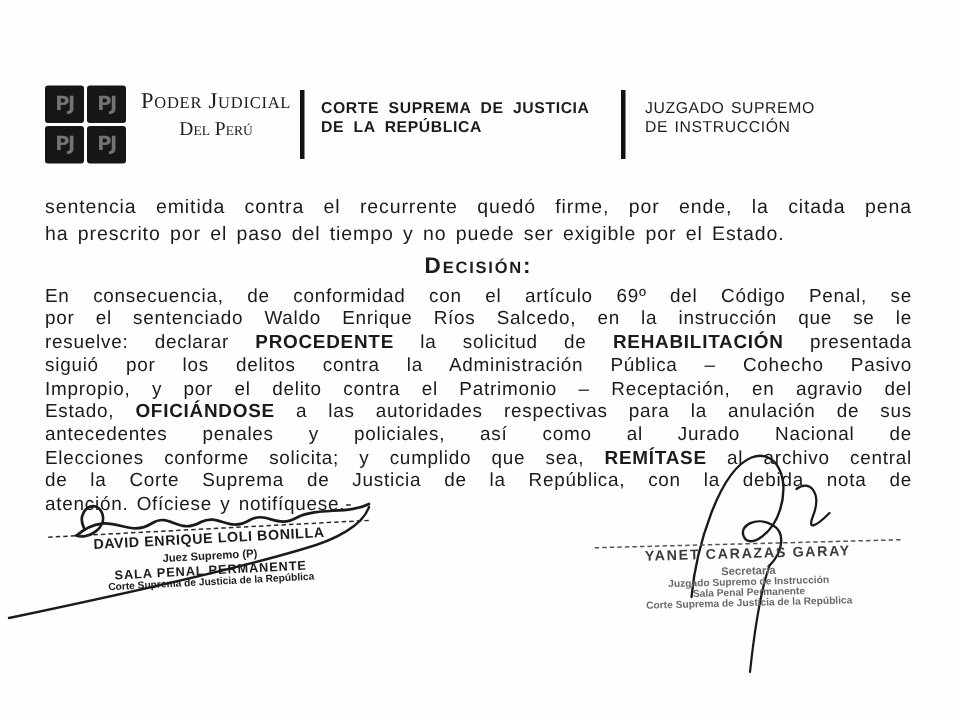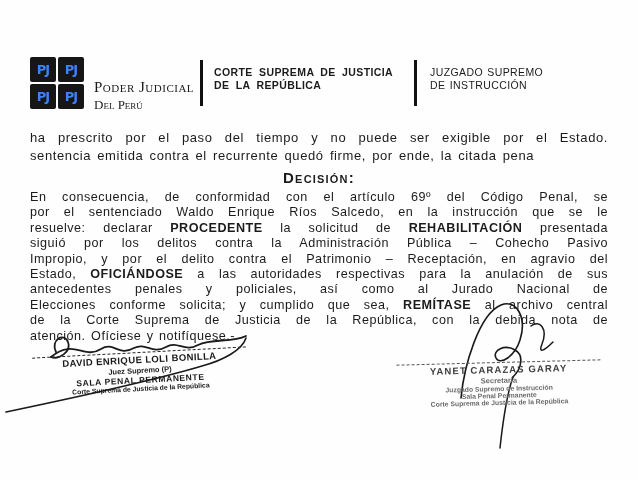--- a/index.html
+++ b/index.html
@@ -5,26 +5,26 @@
   html,body { margin:0; padding:0; background:#e8e8e8; }
   .page {
     position:relative; width:638px; height:480px; margin:0 auto;
     background:#fefefe; overflow:hidden;
     font-family:"Liberation Sans", sans-serif; color:#1b1b1b;
   }
   
   .header { position:absolute; top:57px; left:30px; display:flex; align-items:flex-start; }
   .logo { display:grid; grid-template-columns:26px 26px; grid-gap:2px; }
   .logo-cell {
-    width:26px; height:25px; background:#161616; color:#3b82f6;
+    width:26px; height:25px; background:#161616; color:#737373;
     font-family:"DejaVu Sans", sans-serif; font-weight:bold; font-size:13px;
     letter-spacing:-1px; display:flex; align-items:center; justify-content:center;
     border-radius:2px;
   }
-  .inst { margin-left:10px; margin-top:22px; width:100px; 
+  .inst { margin-left:10px; margin-top:3px; width:100px; text-align:center;
           font-family:"Liberation Serif", serif; }
   .inst-name { font-variant:small-caps; font-size:15px; letter-spacing:0.5px; white-space:nowrap; }
   .inst-sub  { font-variant:small-caps; font-size:13px; margin-top:1px; }
   .vbar { width:3px; height:46px; background:#111; margin-top:3px; }
   .vbar1 { margin-left:6px; }
   .vbar2 { margin-left:18px; }
   .court { margin-left:11px; margin-top:9px; width:182px;
            font-weight:bold; font-size:10.5px; line-height:12.5px;
            letter-spacing:0.4px; word-spacing:3px; }
   .office { margin-left:13px; margin-top:9px;
@@ -78,22 +78,22 @@
     </div>
     <div class="vbar vbar2"></div>
     <div class="office">
       <div>JUZGADO SUPREMO</div>
       <div>DE INSTRUCCIÓN</div>
     </div>
   </div>
 
   <div class="doc-body">
     <div class="para-1">
+        <div class="tline"><span>sentencia emitida contra el recurrente quedó firme, por ende, la citada pena</span></div>
         <div class="tline"><span>ha prescrito por el paso del tiempo y no puede ser exigible por el Estado.</span></div>
-        <div class="tline"><span>sentencia emitida contra el recurrente quedó firme, por ende, la citada pena</span></div>
       </div>
     <div class="decision">Decisión:</div>
     <div class="para-2">
         <div class="tline"><span>En consecuencia, de conformidad con el artículo 69º del Código Penal, se</span></div>
         <div class="tline"><span>por el sentenciado Waldo Enrique Ríos Salcedo, en la instrucción que se le</span></div>
         <div class="tline"><span>resuelve: declarar </span><b>PROCEDENTE</b><span> la solicitud de </span><b>REHABILITACIÓN</b><span> presentada</span></div>
         <div class="tline"><span>siguió por los delitos contra la Administración Pública – Cohecho Pasivo</span></div>
         <div class="tline"><span>Impropio, y por el delito contra el Patrimonio – Receptación, en agravio del</span></div>
         <div class="tline"><span>Estado, </span><b>OFICIÁNDOSE</b><span> a las autoridades respectivas para la anulación de sus</span></div>
         <div class="tline"><span>antecedentes penales y policiales, así como al Jurado Nacional de</span></div>

